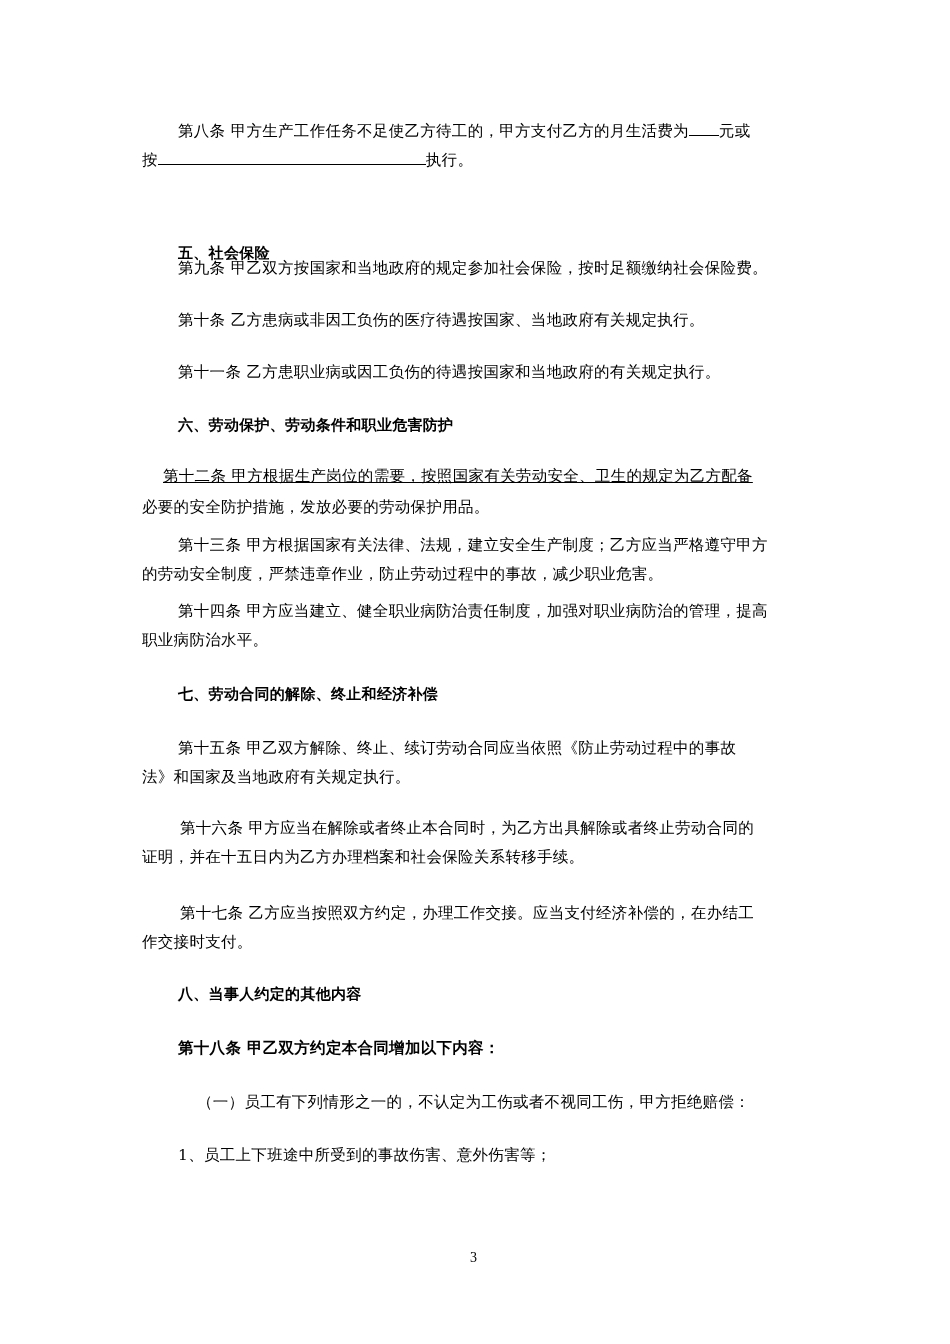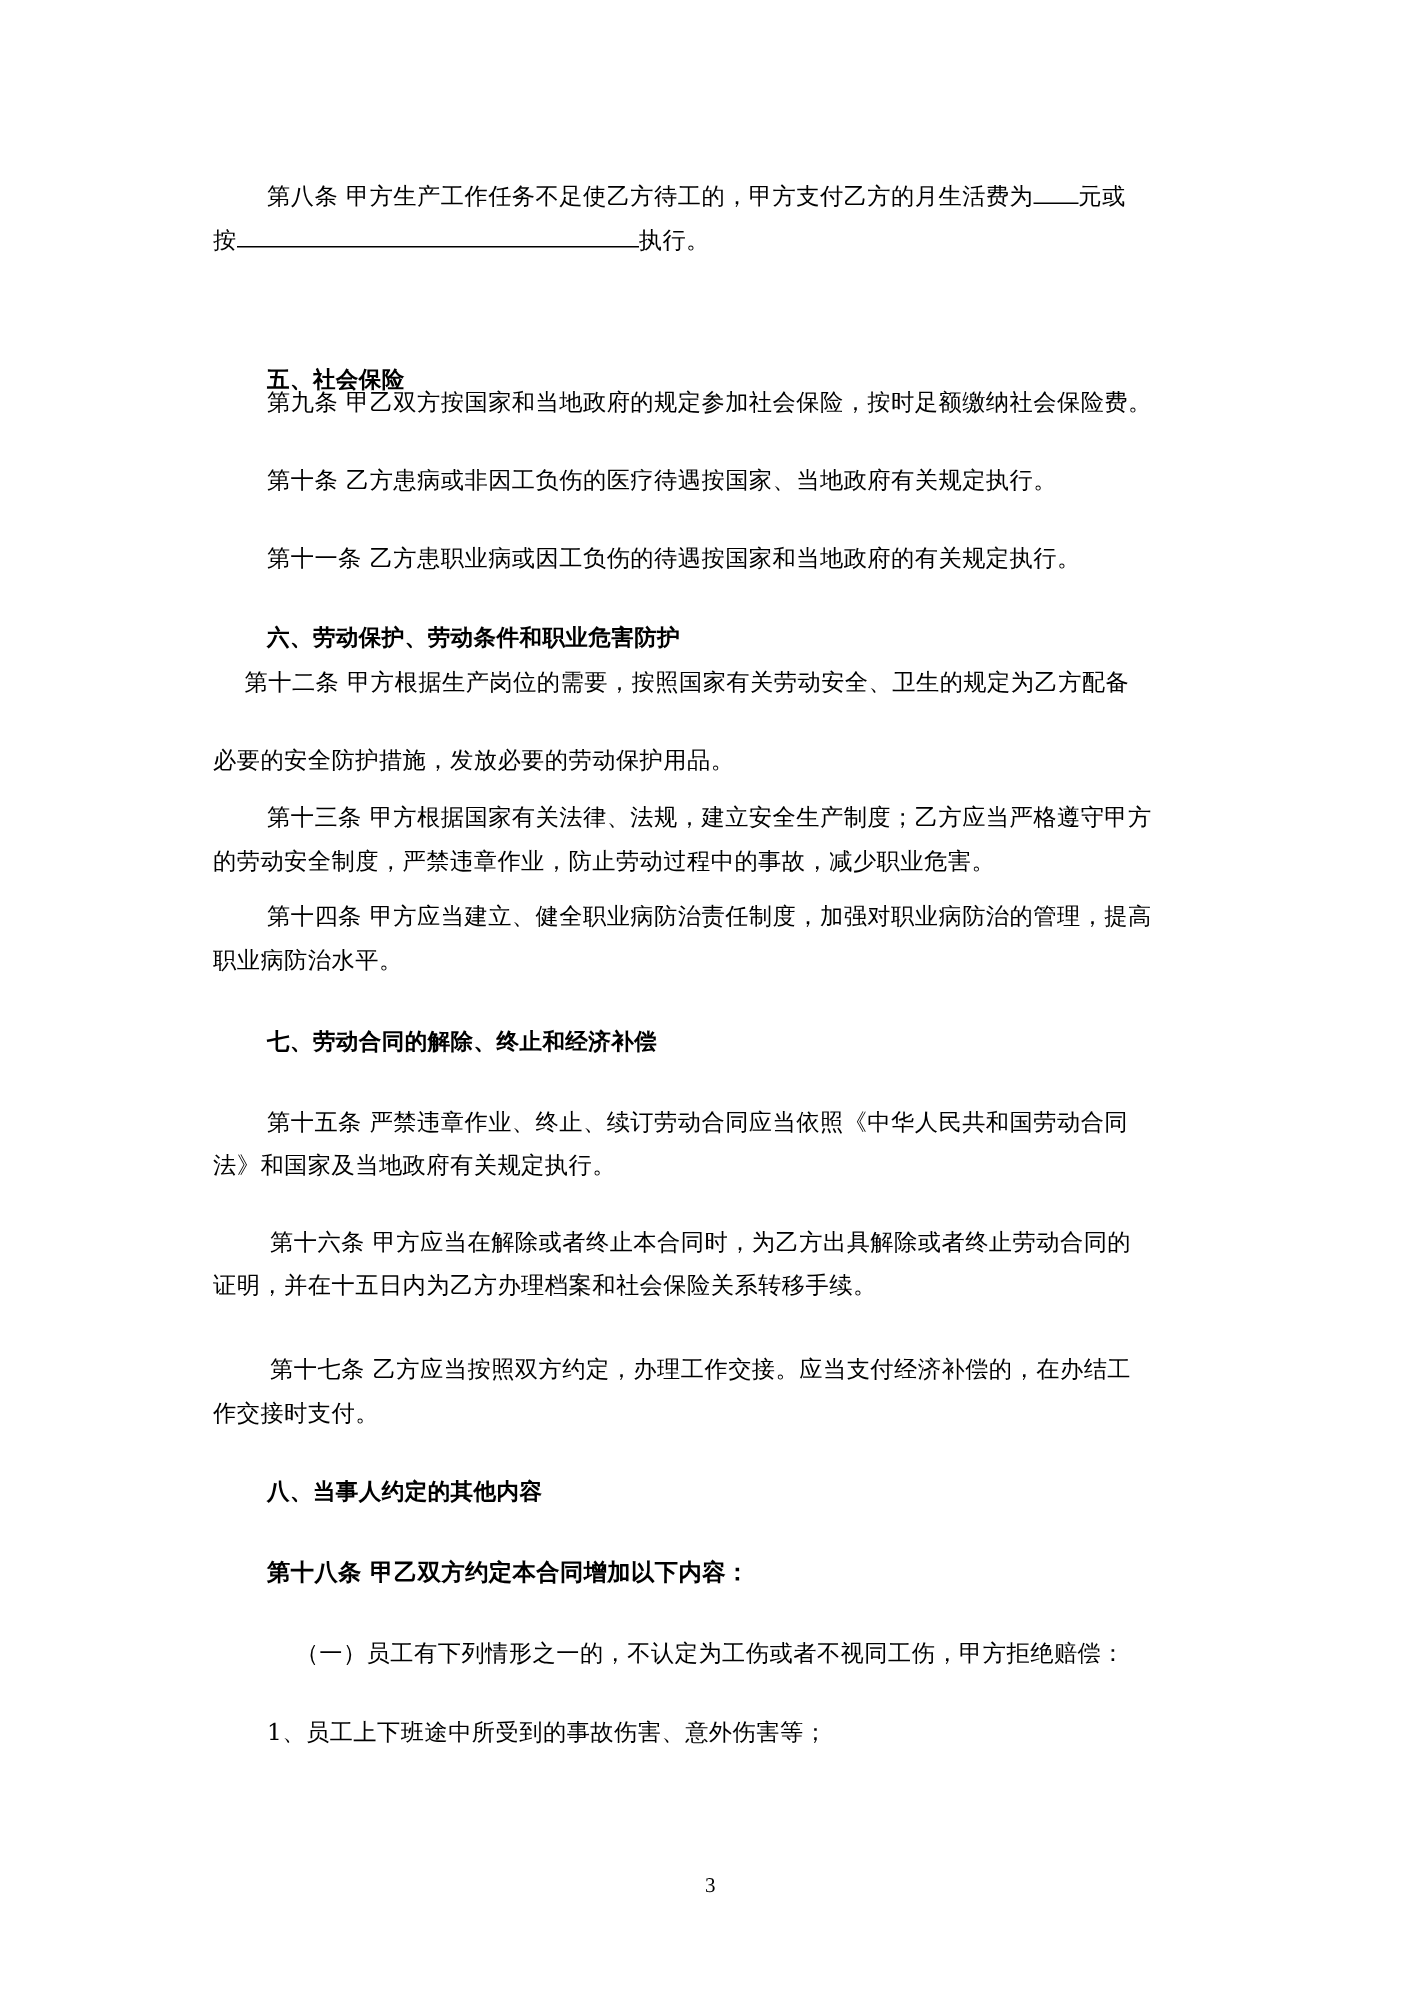--- a/index.html
+++ b/index.html
@@ -22,29 +22,29 @@
   <div class="line" style="left:142px; top:149px;">
     <span>按</span><span class="blank" style="width:268px;"></span><span>执行。</span>
   </div>
 
   <div class="line heading" style="left:178px; top:202px;margin-top:41px;">五、社会保险</div>
   <div class="line" style="left:178px; top:258px;text-align:right;">第九条 甲乙双方按国家和当地政府的规定参加社会保险，按时足额缴纳社会保险费。</div>
   <div class="line" style="left:178px; top:310px;">第十条 乙方患病或非因工负伤的医疗待遇按国家、当地政府有关规定执行。</div>
   <div class="line" style="left:178px; top:362px;">第十一条 乙方患职业病或因工负伤的待遇按国家和当地政府的有关规定执行。</div>
 
   <div class="line heading" style="left:178px; top:415px;">六、劳动保护、劳动条件和职业危害防护</div>
-  <div class="line" style="left:163px; top:445px;">第十二条 甲方根据生产岗位的需要，按照国家有关劳动安全、卫生的规定为乙方配备</div>
+  <div class="line" style="left:163px; top:466px;text-decoration:underline;">第十二条 甲方根据生产岗位的需要，按照国家有关劳动安全、卫生的规定为乙方配备</div>
   <div class="line" style="left:142px; top:497px;">必要的安全防护措施，发放必要的劳动保护用品。</div>
   <div class="line" style="left:178px; top:535px;">第十三条 甲方根据国家有关法律、法规，建立安全生产制度；乙方应当严格遵守甲方</div>
   <div class="line" style="left:142px; top:564px;">的劳动安全制度，严禁违章作业，防止劳动过程中的事故，减少职业危害。</div>
   <div class="line" style="left:178px; top:601px;">第十四条 甲方应当建立、健全职业病防治责任制度，加强对职业病防治的管理，提高</div>
   <div class="line" style="left:142px; top:630px;">职业病防治水平。</div>
 
   <div class="line heading" style="left:178px; top:684px;">七、劳动合同的解除、终止和经济补偿</div>
-  <div class="line" style="left:178px; top:738px;">第十五条 严禁违章作业、终止、续订劳动合同应当依照《中华人民共和国劳动合同</div>
+  <div class="line" style="left:178px; top:738px;">第十五条 甲乙双方解除、终止、续订劳动合同应当依照《防止劳动过程中的事故</div>
   <div class="line" style="left:142px; top:767px;">法》和国家及当地政府有关规定执行。</div>
   <div class="line" style="left:180px; top:818px;">第十六条 甲方应当在解除或者终止本合同时，为乙方出具解除或者终止劳动合同的</div>
   <div class="line" style="left:142px; top:847px;text-align:right;">证明，并在十五日内为乙方办理档案和社会保险关系转移手续。</div>
   <div class="line" style="left:180px; top:903px;">第十七条 乙方应当按照双方约定，办理工作交接。应当支付经济补偿的，在办结工</div>
   <div class="line" style="left:142px; top:932px;">作交接时支付。</div>
 
   <div class="line heading" style="left:178px; top:984px;">八、当事人约定的其他内容</div>
   <div class="line" style="left:178px; top:1038px;font-weight:bold;">第十八条 甲乙双方约定本合同增加以下内容：</div>
   <div class="line" style="left:173px; top:1092px;margin-left:24px;">（一）员工有下列情形之一的，不认定为工伤或者不视同工伤，甲方拒绝赔偿：</div>
   <div class="line" style="left:178px; top:1145px;">1、员工上下班途中所受到的事故伤害、意外伤害等；</div>

